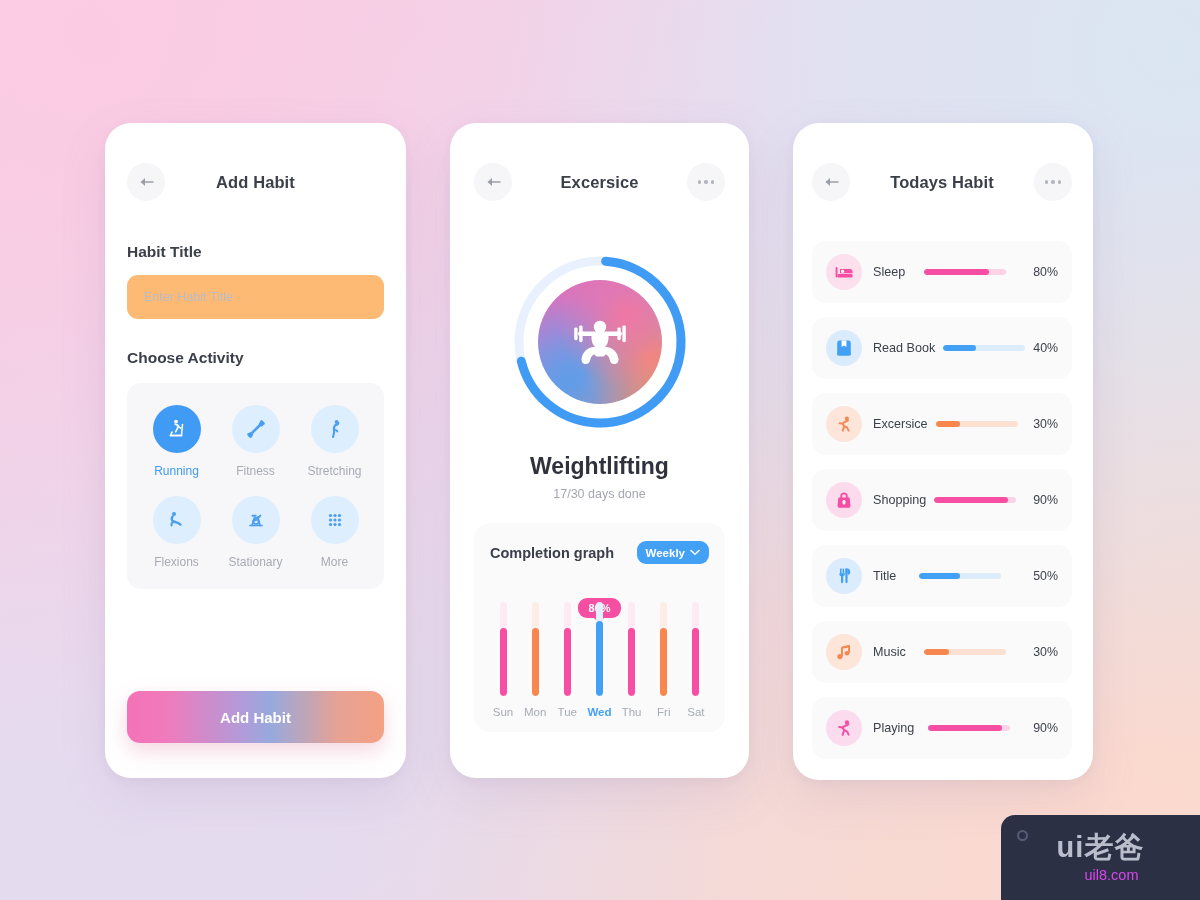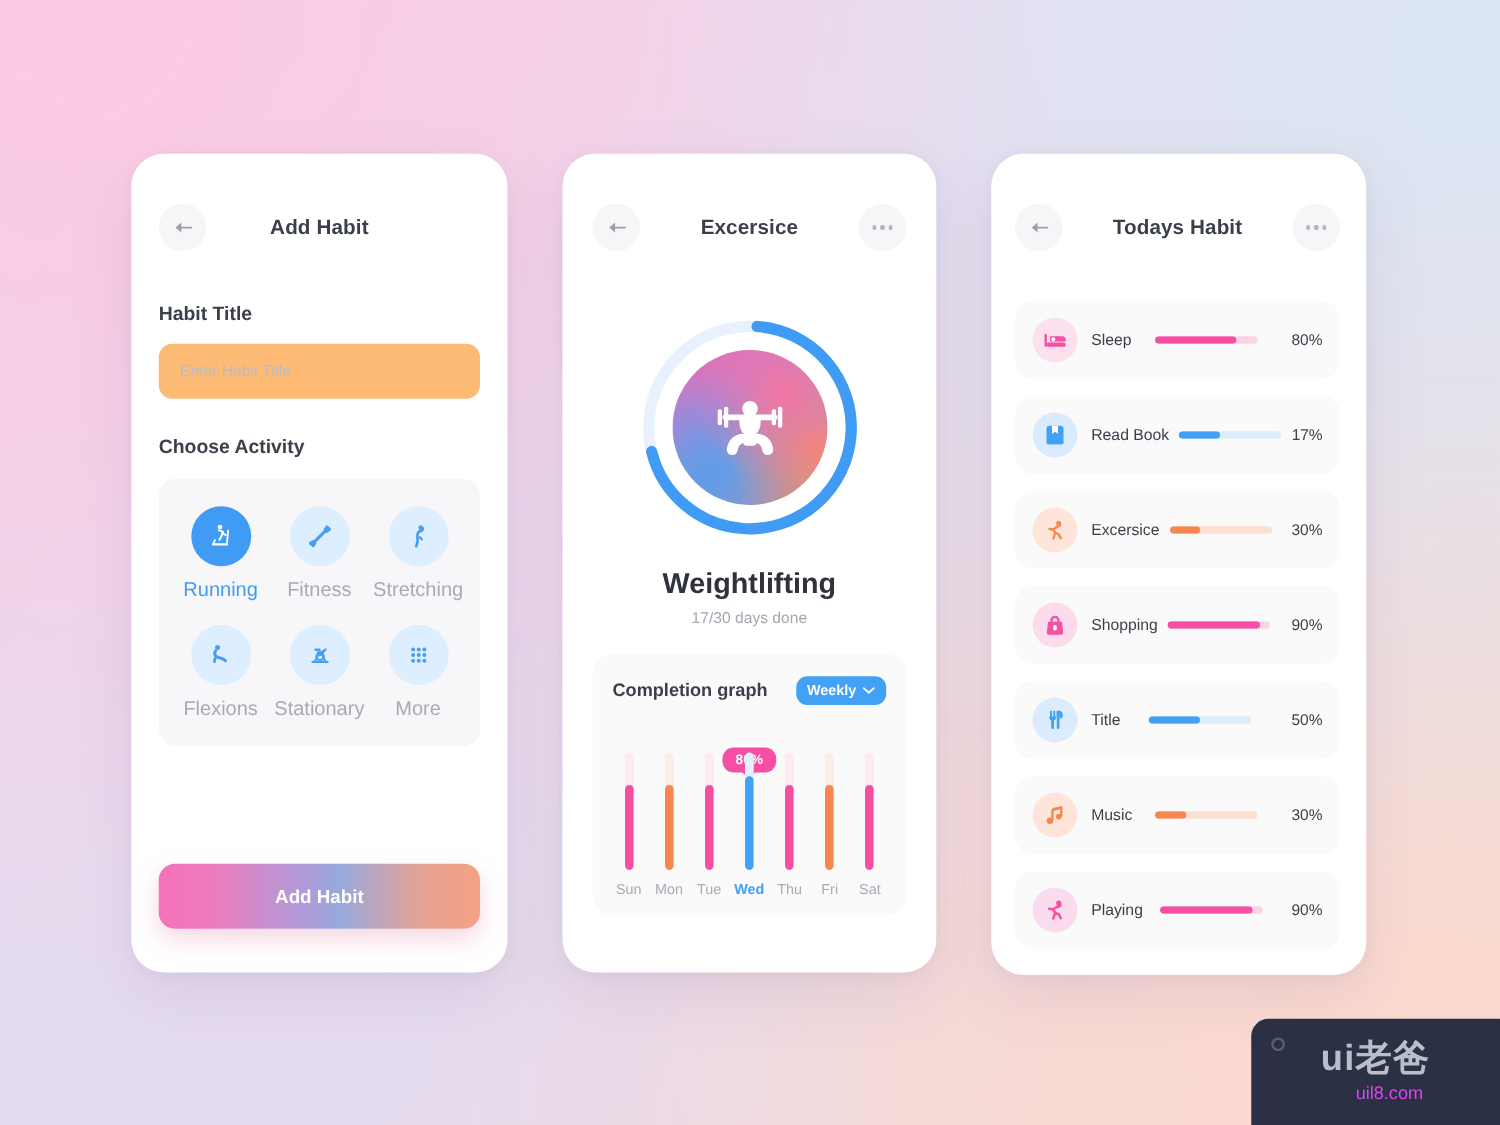--- a/index.html
+++ b/index.html
@@ -55,21 +55,21 @@
     margin-top: 16px; background: #f7f7f9; border-radius: 14px;
     padding: 22px 10px 20px 10px;
     display: grid; grid-template-columns: repeat(3, 1fr); row-gap: 18px;
   }
   .act { display: flex; flex-direction: column; align-items: center; cursor: pointer; }
   .act-ic {
     width: 48px; height: 48px; border-radius: 50%;
     background: #ddeeff; display: flex; align-items: center; justify-content: center;
   }
   .act.sel .act-ic { background: #3f9bf4; }
-  .act-lbl { margin-top: 11px; font-size: 16px; color: #a8abb4; }
+  .act-lbl { margin-top: 11px; font-size: 12px; color: #a8abb4; }
   .act.sel .act-lbl { color: #3f9bf4; }
   .cta {
     position: absolute; left: 22px; right: 22px; bottom: 35px; height: 52px;
     border-radius: 13px; border: none; cursor: pointer;
     background: linear-gradient(90deg, #f472b8 0%, #ef7bbc 16%, #b39ad8 44%, #97a9dd 56%, #e6a294 82%, #f4a184 100%);
     color: #fff; font-size: 15px; font-weight: 600; font-family: "Liberation Sans", sans-serif;
     box-shadow: 0 8px 20px rgba(226,140,170,0.35);
   }
 
   
@@ -428,21 +428,21 @@
                 </g>
               </svg>
             </span>
           </div>
           <div class="hrow-lbl">Read Book</div>
           <div class="hrow-barwrap">
             <div class="hrow-track" style="background: rgb(220, 236, 251);">
               <div class="hrow-fill" style="width: 40%; background: rgb(66, 160, 245);"></div>
             </div>
           </div>
-          <div class="hrow-pct">17%</div>
+          <div class="hrow-pct">40%</div>
         </div>
         <div class="hrow">
           <div class="hrow-ic" style="background: rgb(253, 229, 218);">
             <span style="display: flex;">
               <svg width="20" height="20" viewBox="0 0 20 20">
                 <g fill="none" stroke="#f7864f" stroke-width="1.9" stroke-linecap="round" stroke-linejoin="round">
                   <path d="M11.4 7.6 8.6 9.6l1.6 2.6-1.4 4.4"></path>
                   <path d="M10.2 12.2 13 13.4l1.6 3.2"></path>
                   <path d="M8.6 9.6 5.6 9.2"></path>
                   <path d="M11.4 7.6 14 6.4"></path>

